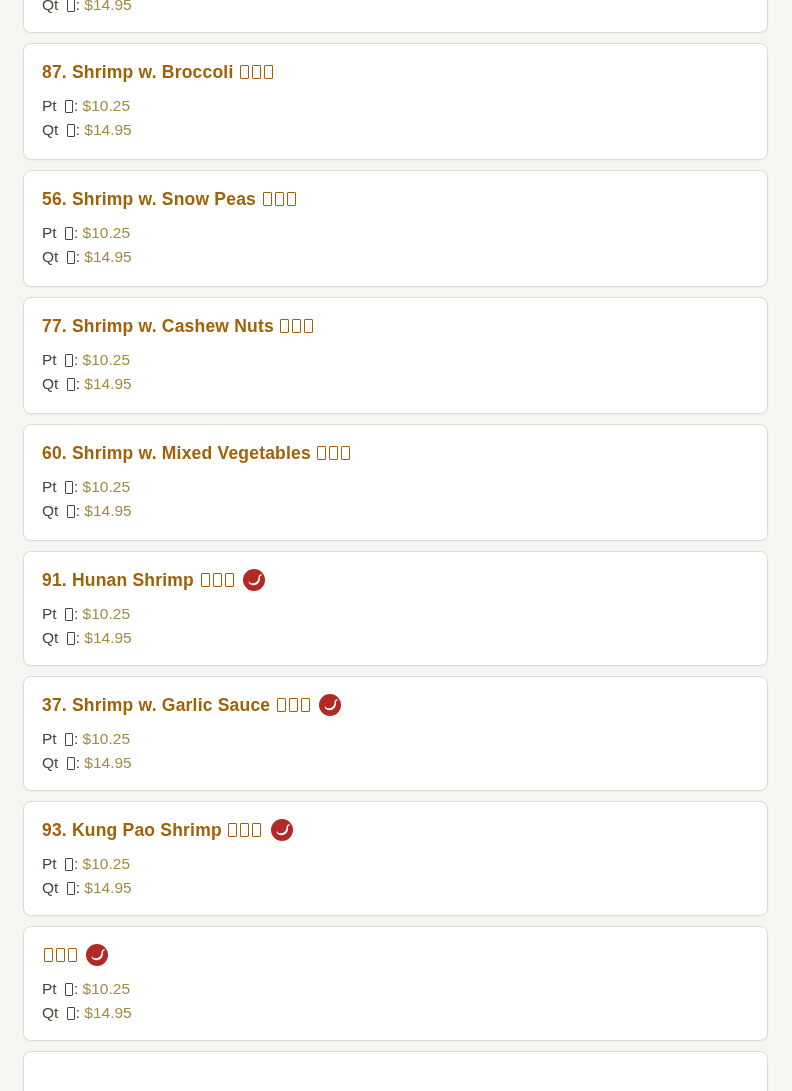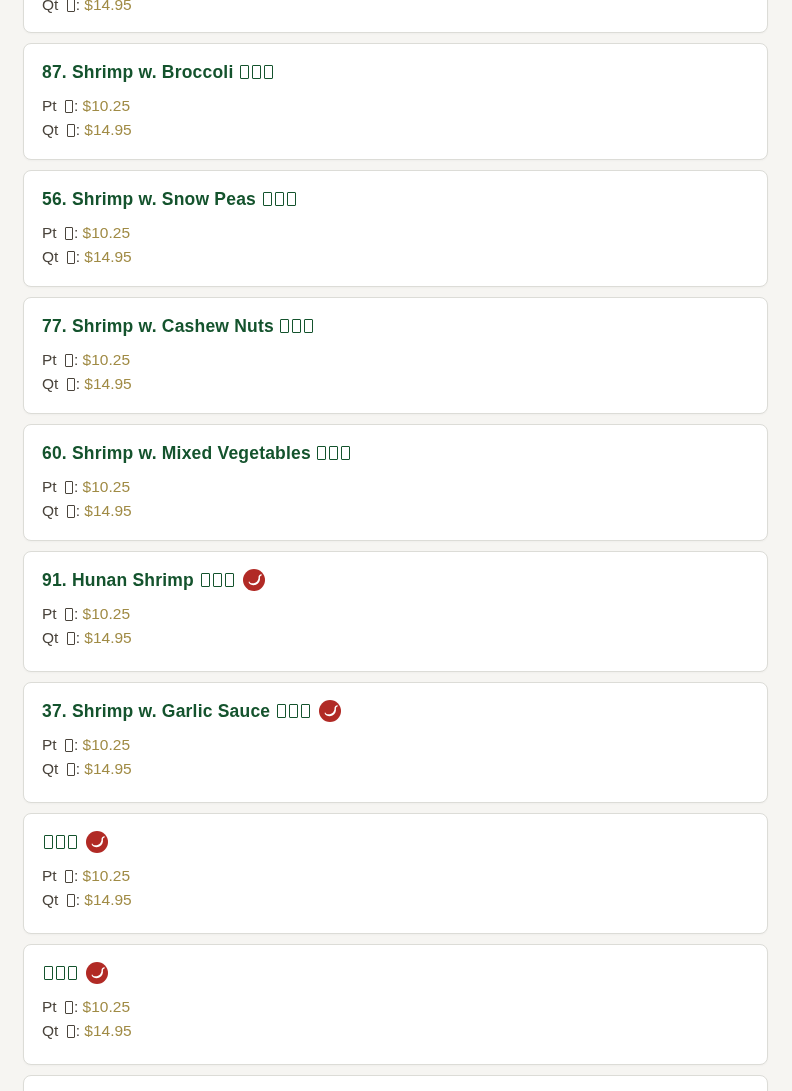--- a/index.html
+++ b/index.html
@@ -18,36 +18,36 @@
   }
   .card {
     box-sizing: border-box;
     background: #ffffff;
     border: 1px solid #dcdcd7;
     border-radius: 8px;
     padding: 16px 18px 17px 18px;
     margin-bottom: 10px;
     box-shadow: 0 1px 2px rgba(0,0,0,0.03);
   }
-  .card.spicy { padding-bottom: 21px; }
+  .card.spicy { padding-bottom: 15px; }
   .card-top-partial {
     margin-top: -86px;
     padding-top: 78px;
     padding-bottom: 15px;
   }
   .card-bottom-partial {
     height: 120px;
     margin-bottom: 0;
   }
   .item-title {
     margin: 0 0 10px 0;
     font-size: 17.5px;
     line-height: 24px;
     font-weight: 700;
-    color: #14532d;
+    color: #a16207;
     letter-spacing: 0.2px;
   }
   .price-row {
     font-size: 15.5px;
     line-height: 24px;
     color: #4a443c;
   }
   .price-value { color: #a08b45; }
   
   .tofu {
@@ -180,21 +180,21 @@
       <span class="price-value">$10.25</span>
     </div>
     <div class="price-row">
       <span>Qt</span>
       <span class="tofu tofu-sm"></span><span>:</span>
       <span class="price-value">$14.95</span>
     </div>
   </div>
 
   <div class="card spicy">
-    <h3 class="item-title"> <span class="tofu"></span><span class="tofu"></span><span class="tofu"></span><svg class="chili" viewBox="0 0 24 24">
+    <h3 class="item-title"><span>93. Kung Pao Shrimp</span> <span class="tofu"></span><span class="tofu"></span><span class="tofu"></span><svg class="chili" viewBox="0 0 24 24">
           <use href="#chili-glyph"></use>
         </svg></h3>
     <div class="price-row">
       <span>Pt</span>
       <span class="tofu tofu-sm"></span><span>:</span>
       <span class="price-value">$10.25</span>
     </div>
     <div class="price-row">
       <span>Qt</span>
       <span class="tofu tofu-sm"></span><span>:</span>

